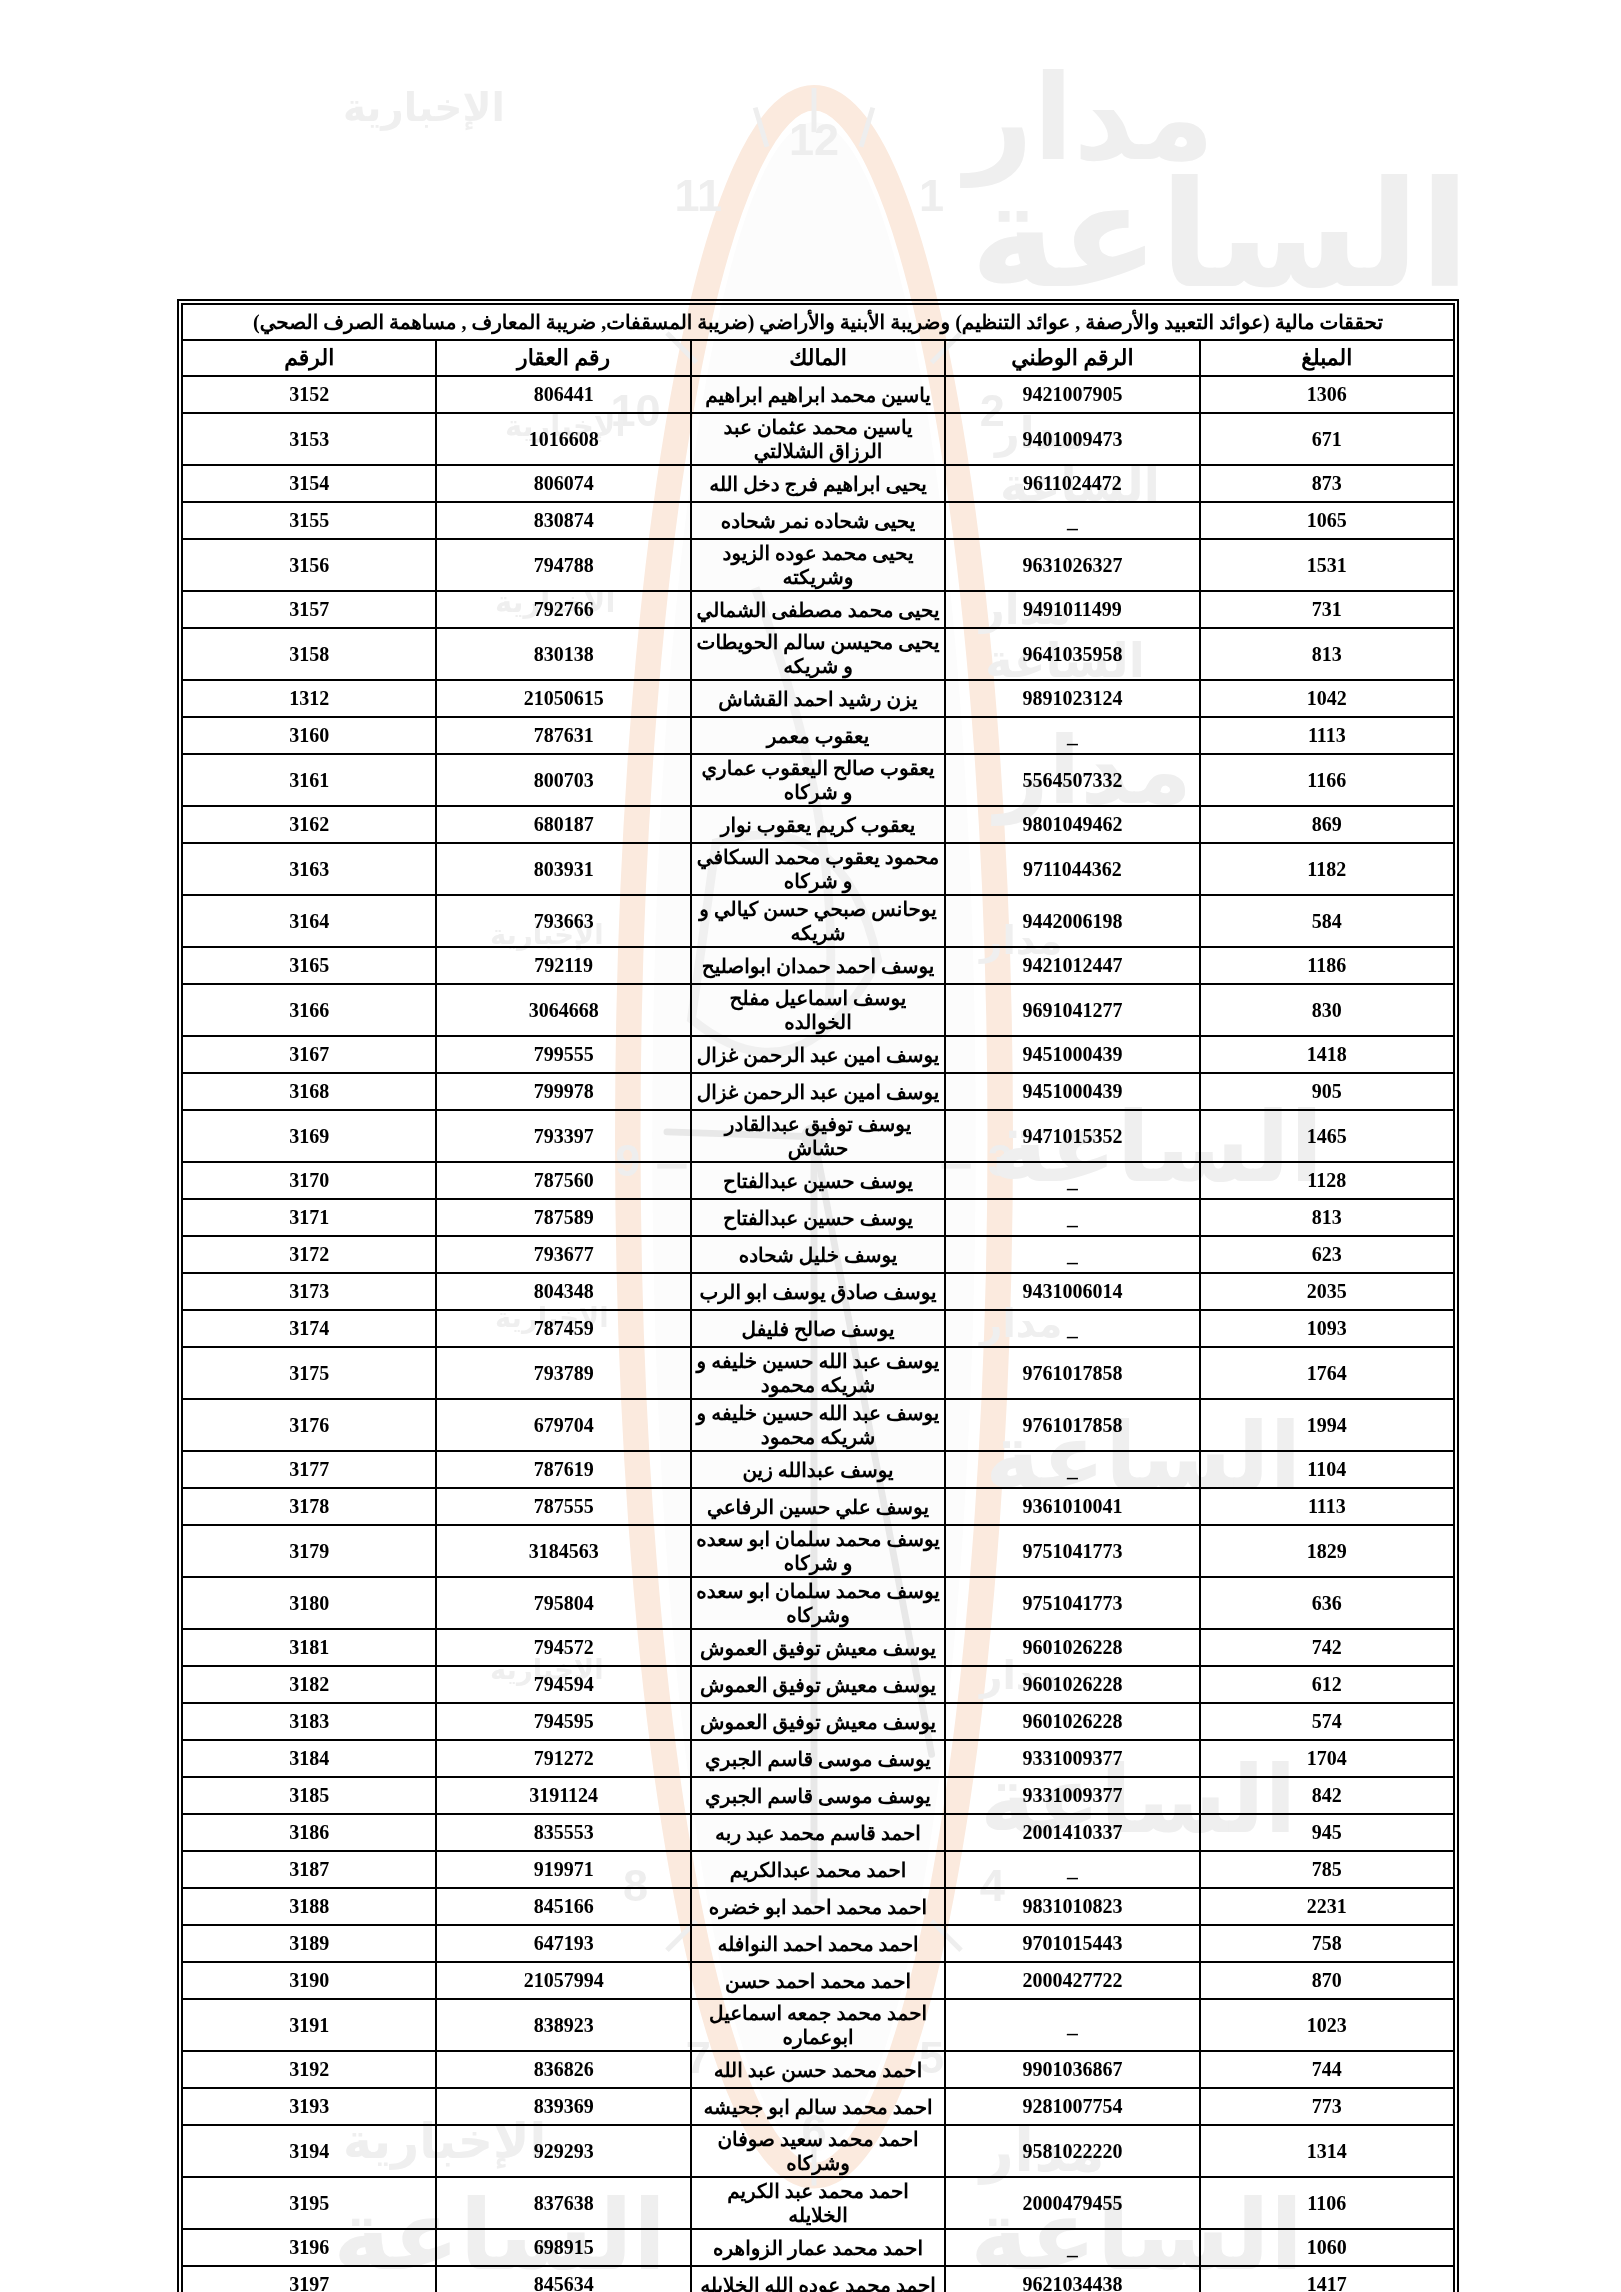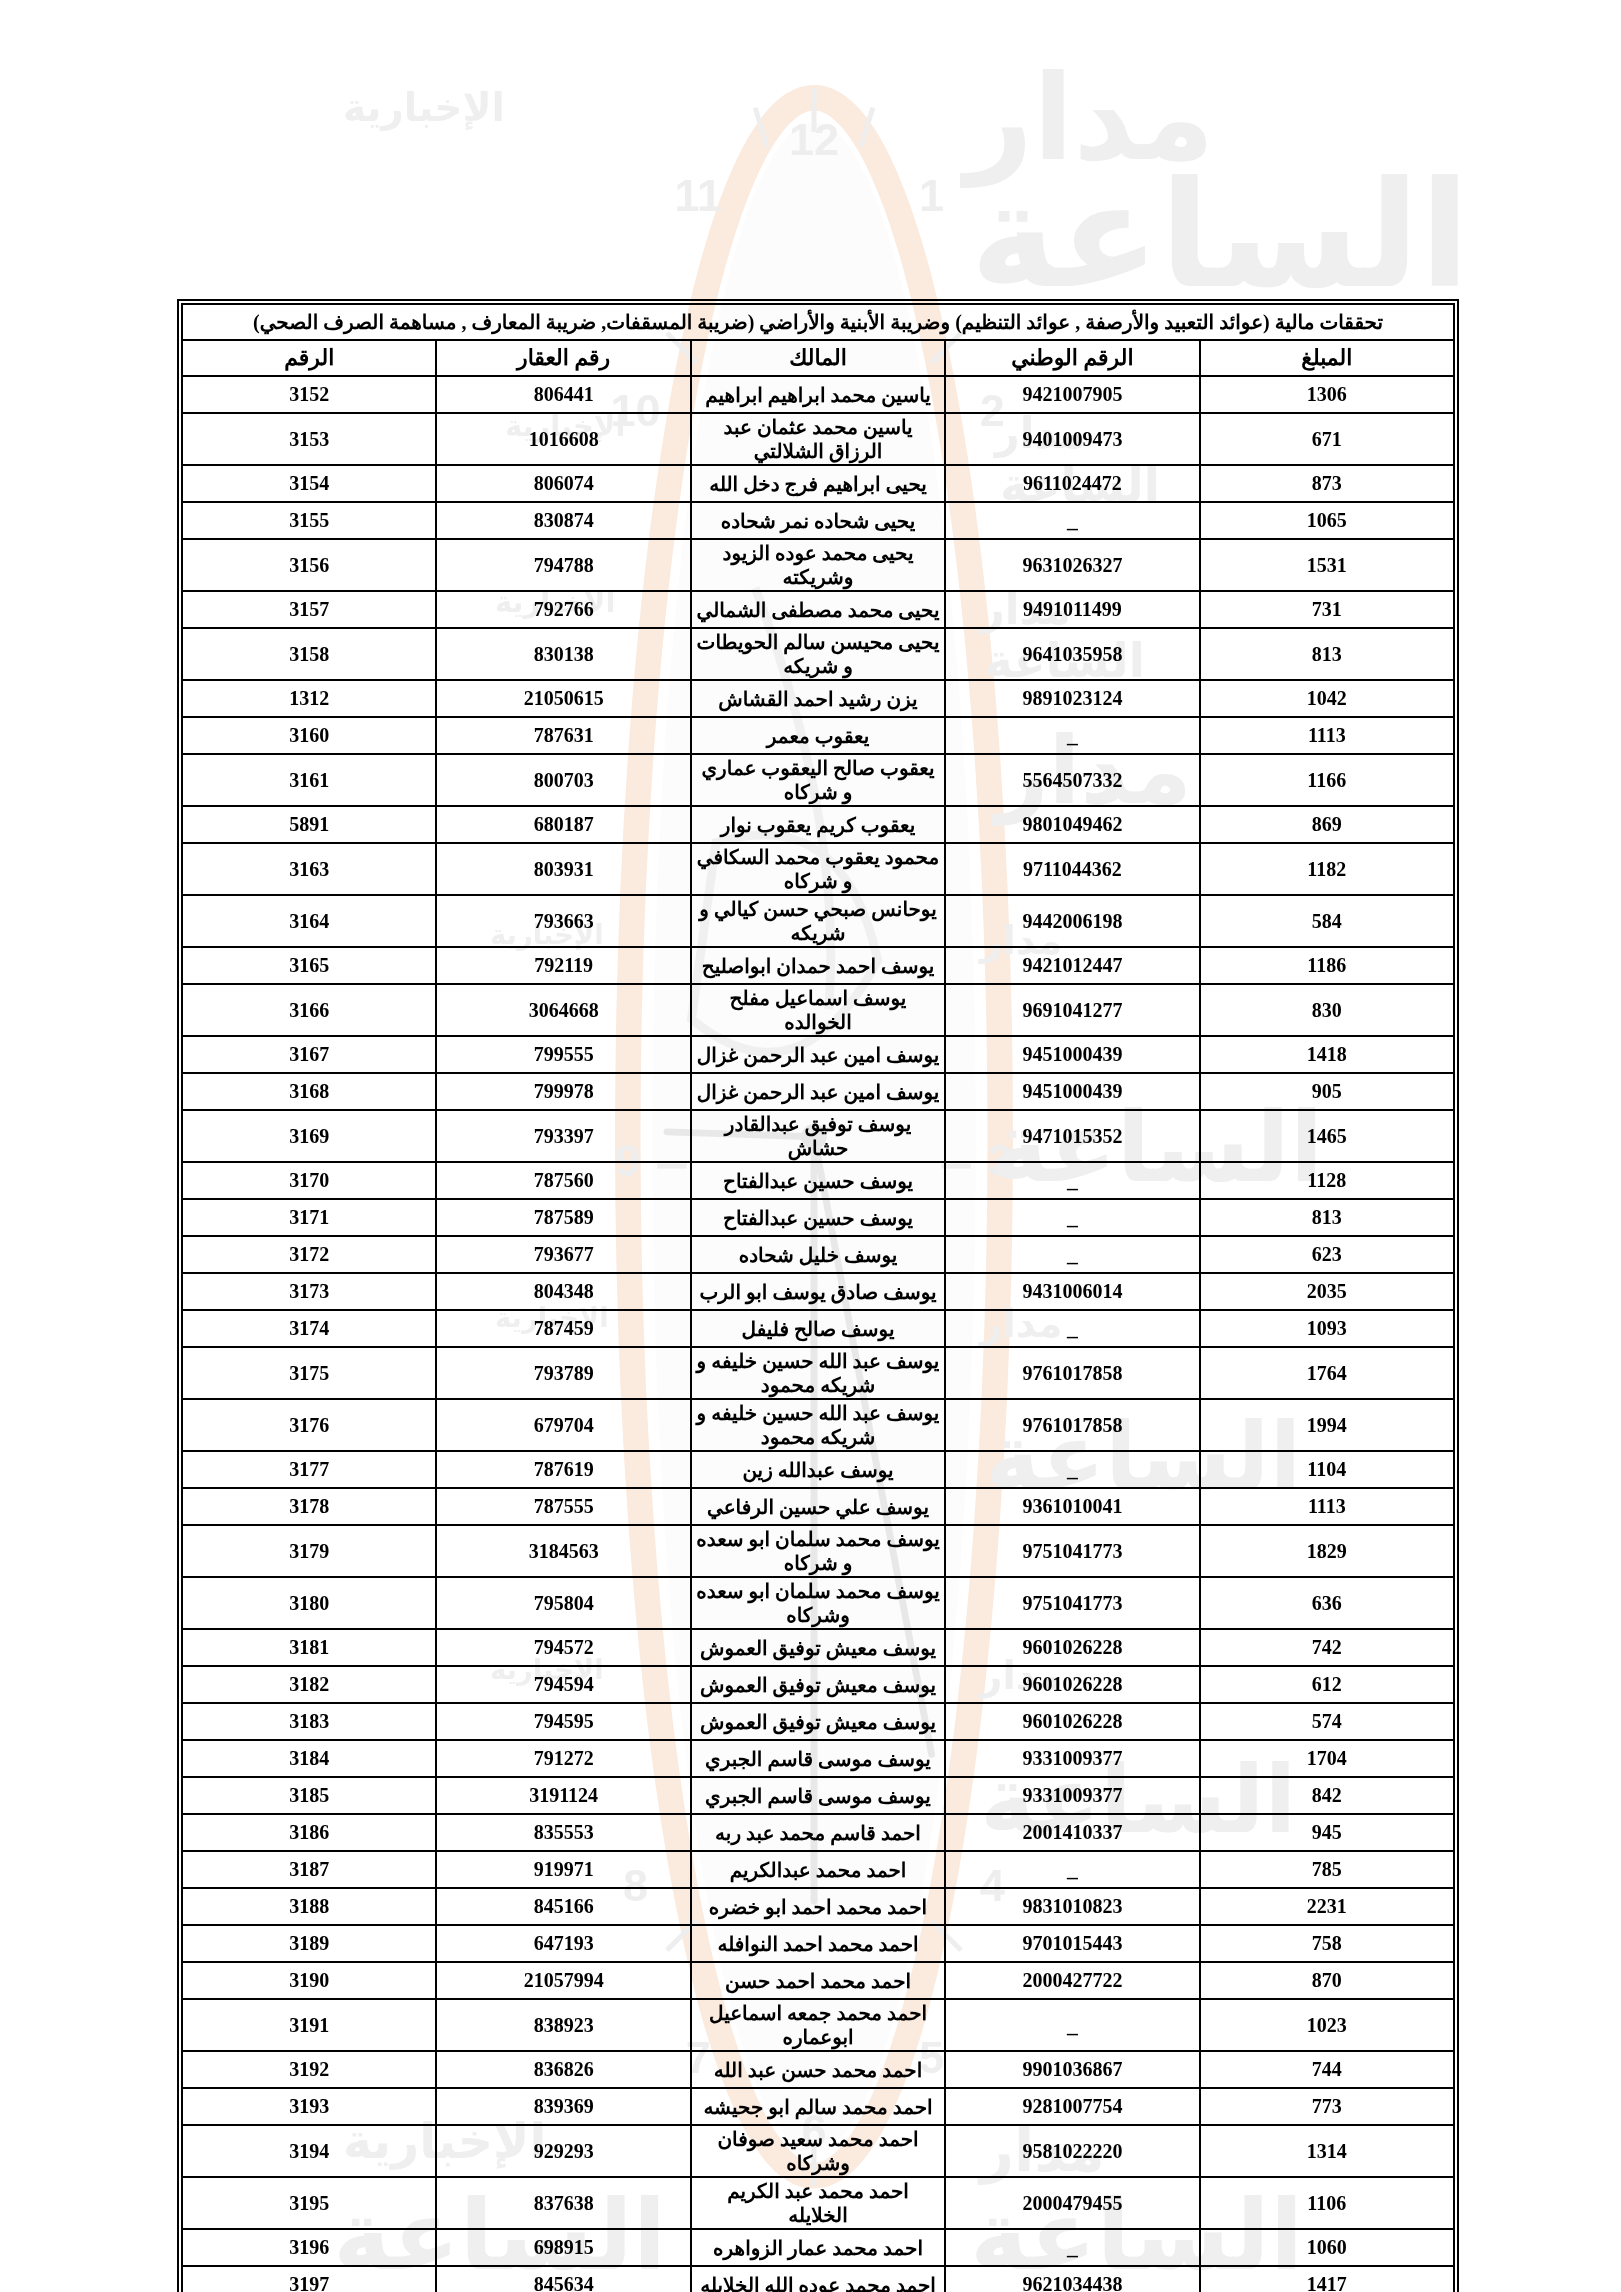--- a/index.html
+++ b/index.html
@@ -311,21 +311,21 @@
             <td class="c-nid">5564507332</td>
             <td class="c-owner">يعقوب صالح اليعقوب عماري و شركاه</td>
             <td class="c-prop">800703</td>
             <td class="c-num">3161</td>
           </tr>
           <tr>
             <td class="c-amt">869</td>
             <td class="c-nid">9801049462</td>
             <td class="c-owner">يعقوب كريم يعقوب نوار</td>
             <td class="c-prop">680187</td>
-            <td class="c-num">5891</td>
+            <td class="c-num">3162</td>
           </tr>
           <tr>
             <td class="c-amt">1182</td>
             <td class="c-nid">9711044362</td>
             <td class="c-owner">محمود يعقوب محمد السكافي و شركاه</td>
             <td class="c-prop">803931</td>
             <td class="c-num">3163</td>
           </tr>
           <tr>
             <td class="c-amt">584</td>

